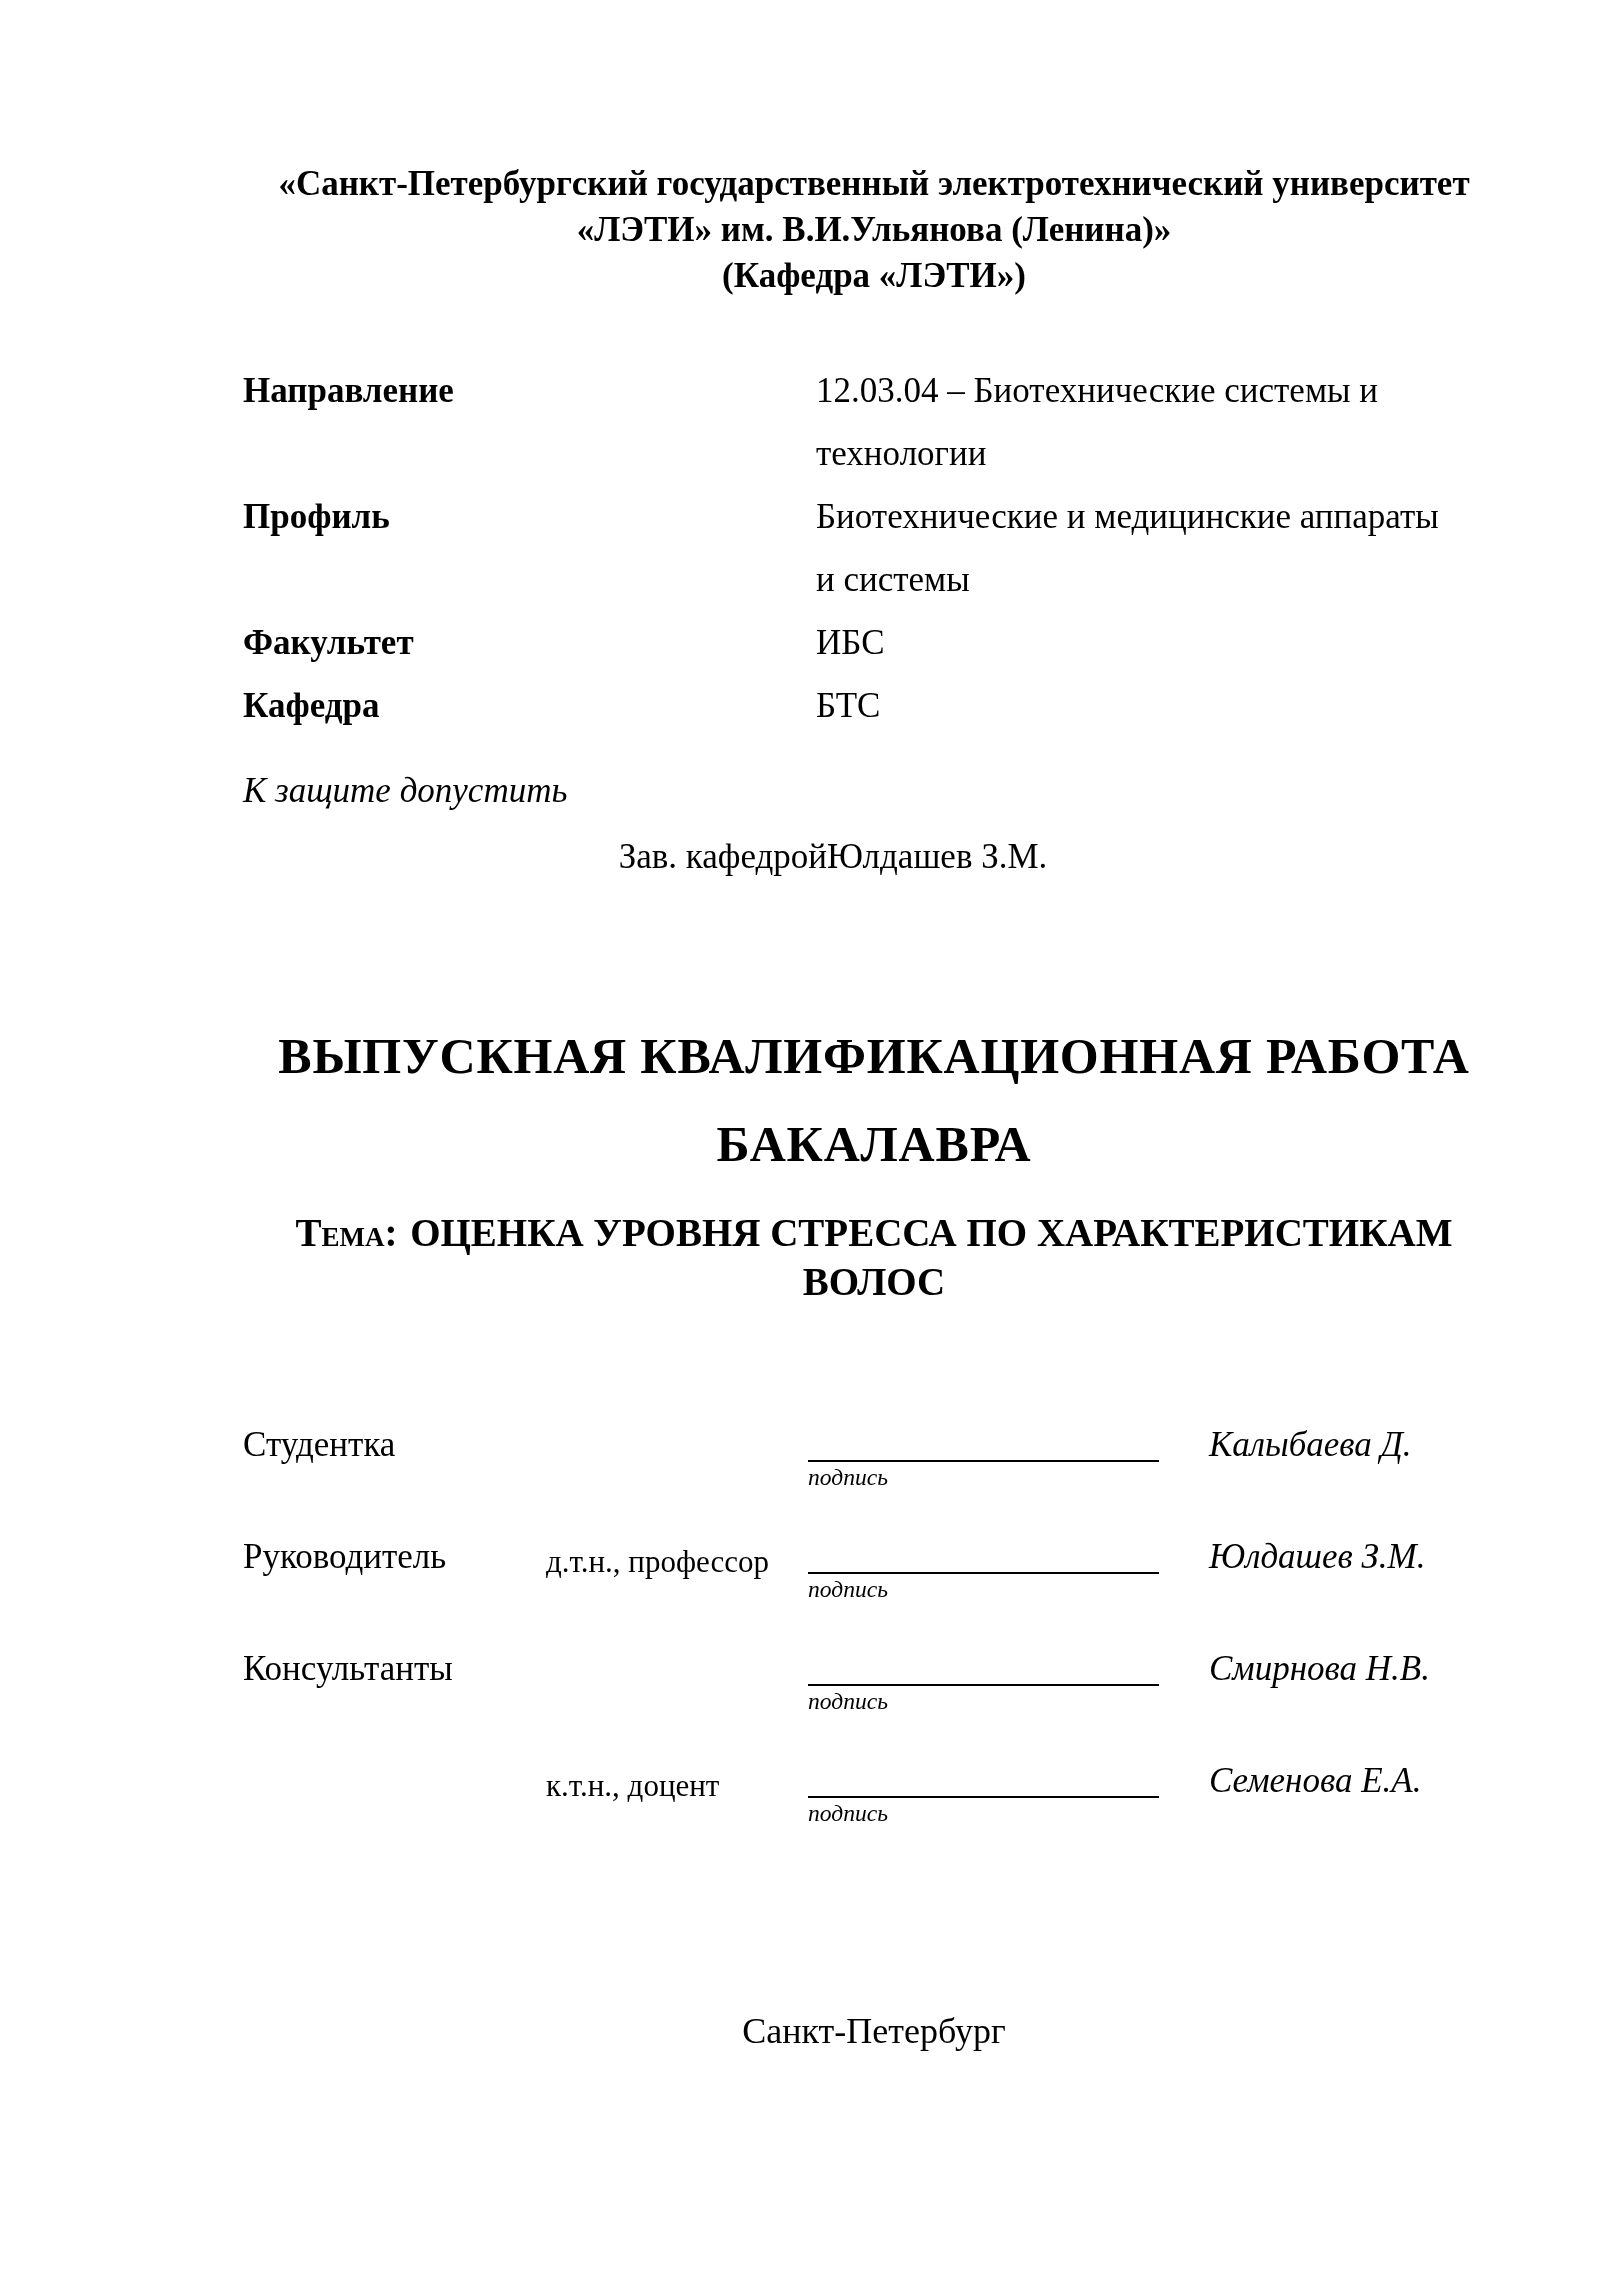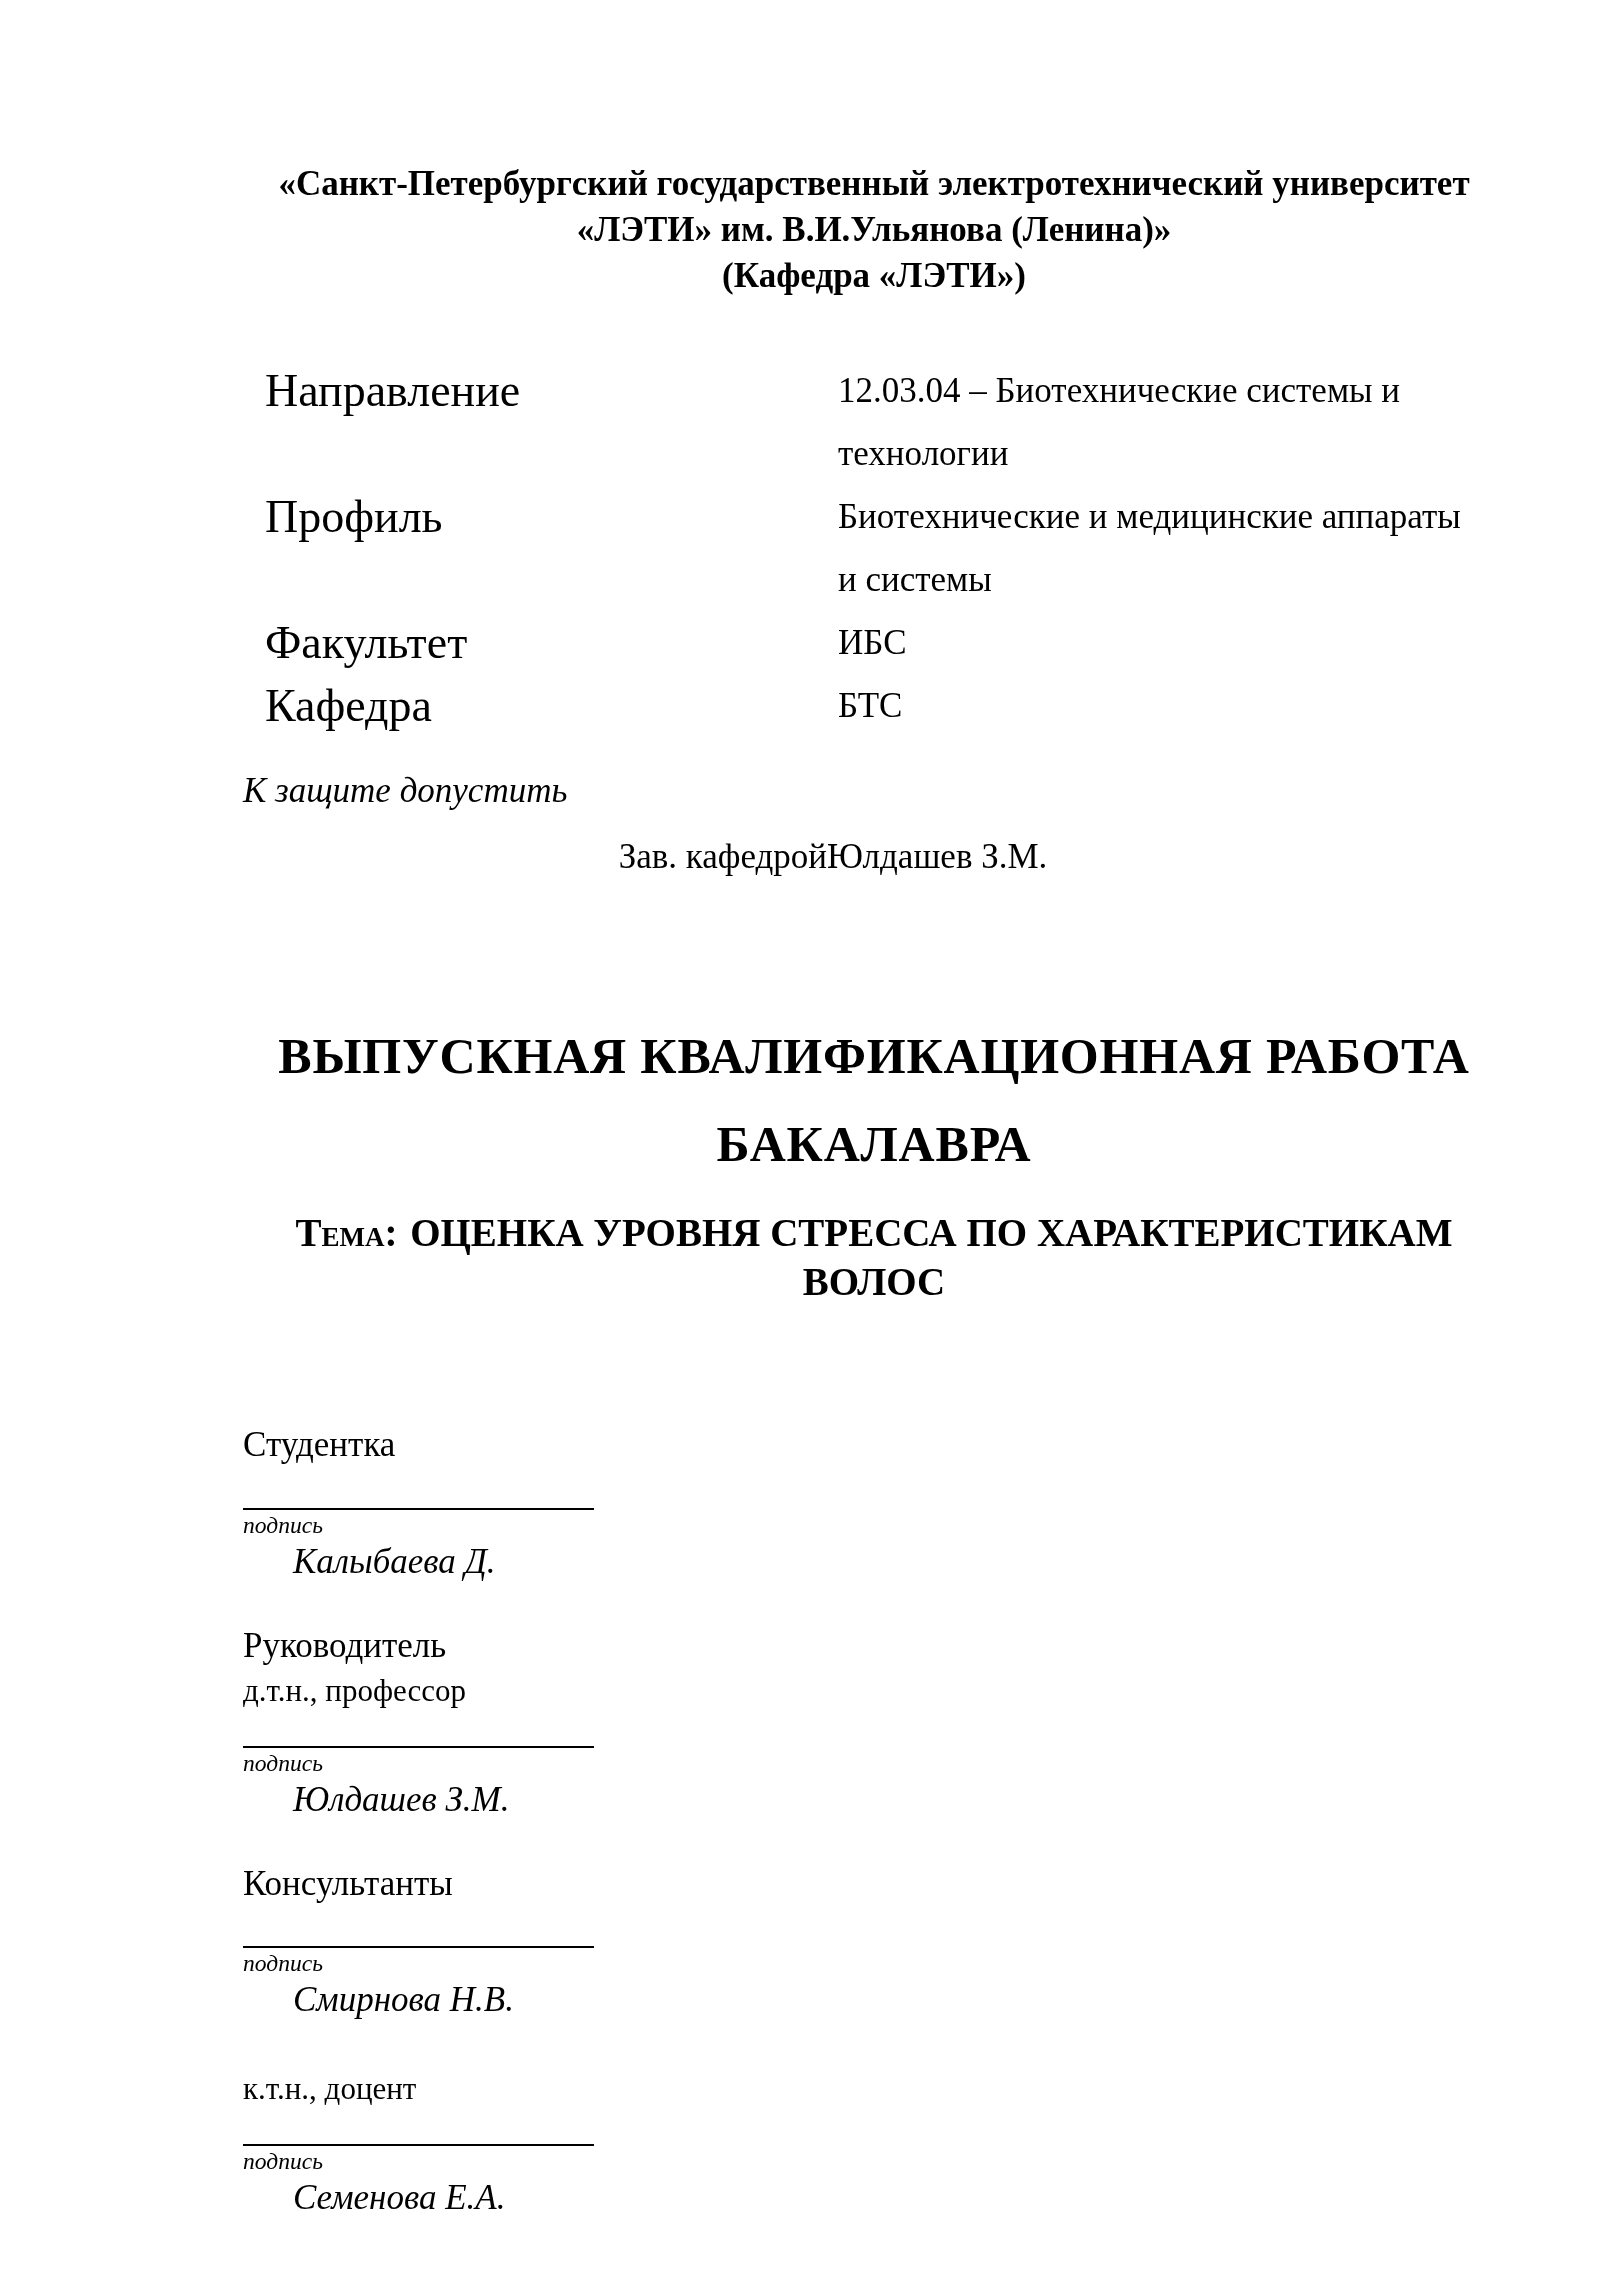--- a/index.html
+++ b/index.html
@@ -36,24 +36,23 @@
   .fields {
     margin-top: 60px;
   }
   .field {
     display: flex;
     align-items: flex-start;
   }
   .field-label {
     flex: none;
     width: 573px;
-    font-weight: normal;
-    font-size: 46px;
+    font-weight: bold;
+    font-size: 35px;
     line-height: 63px;
-    margin-left: 22px;
   }
   .field-value {
     font-size: 35px;
     line-height: 63px;
   }
 
   
   .admission {
     margin-top: 33px;
     font-size: 35px;
@@ -94,21 +93,20 @@
   }
 
   
   .signatures {
     margin-top: 118px;
   }
   .sig-row {
     display: flex;
     align-items: flex-start;
     margin-bottom: 43px;
-    flex-direction: column;
   }
   .sig-role {
     flex: none;
     width: 303px;
     font-size: 35px;
     line-height: 41px;
   }
   .sig-degree {
     flex: none;
     width: 262px;

